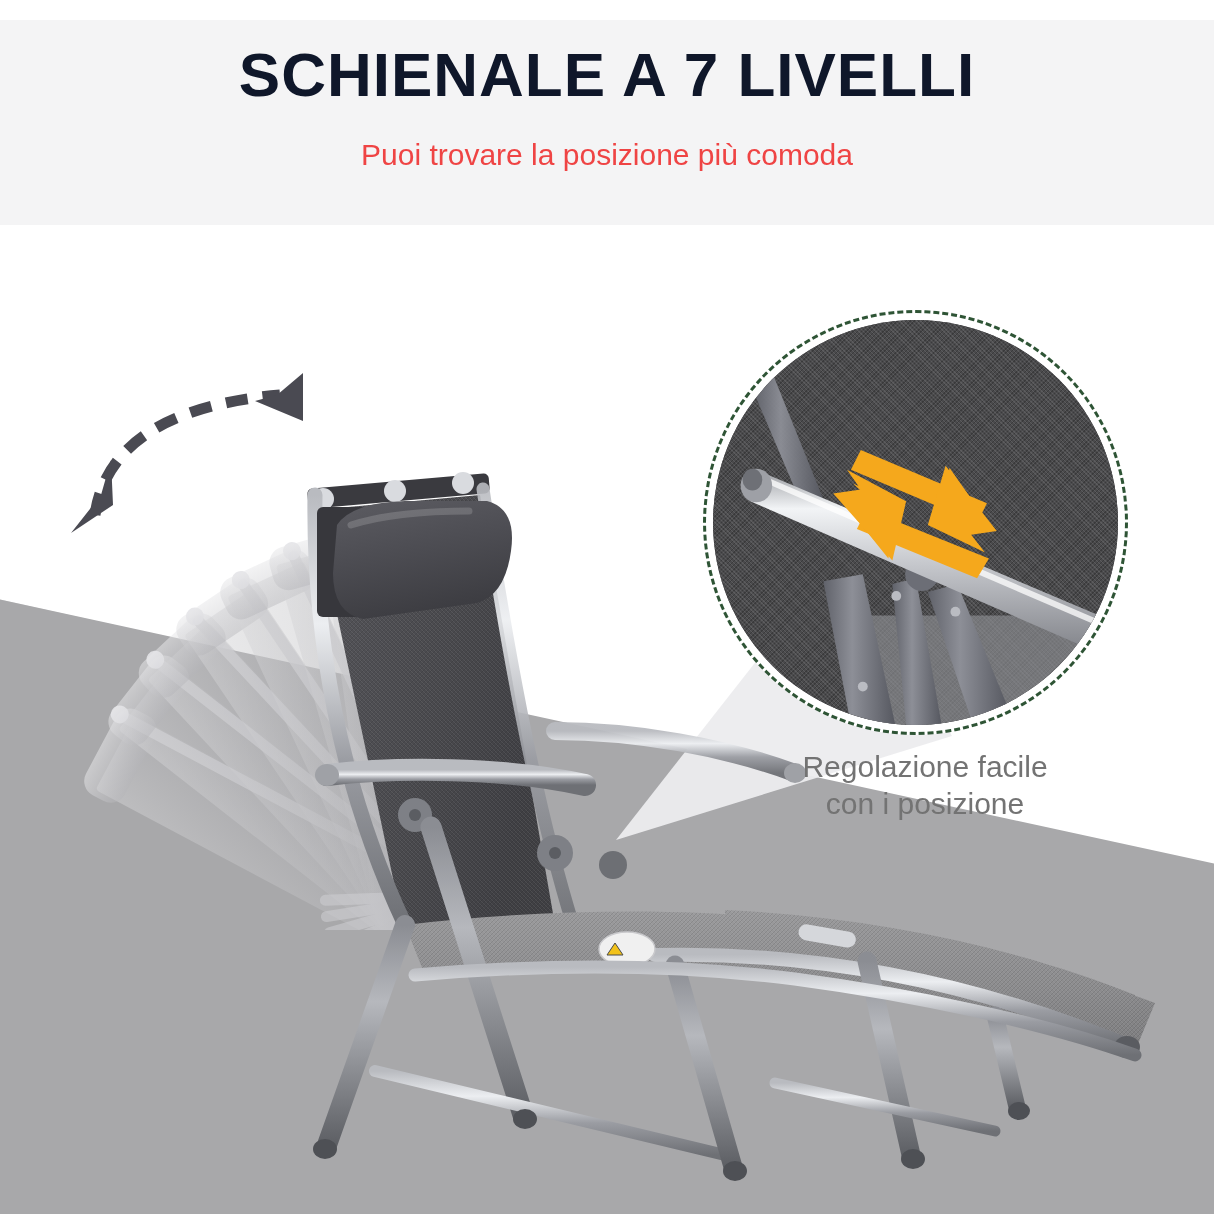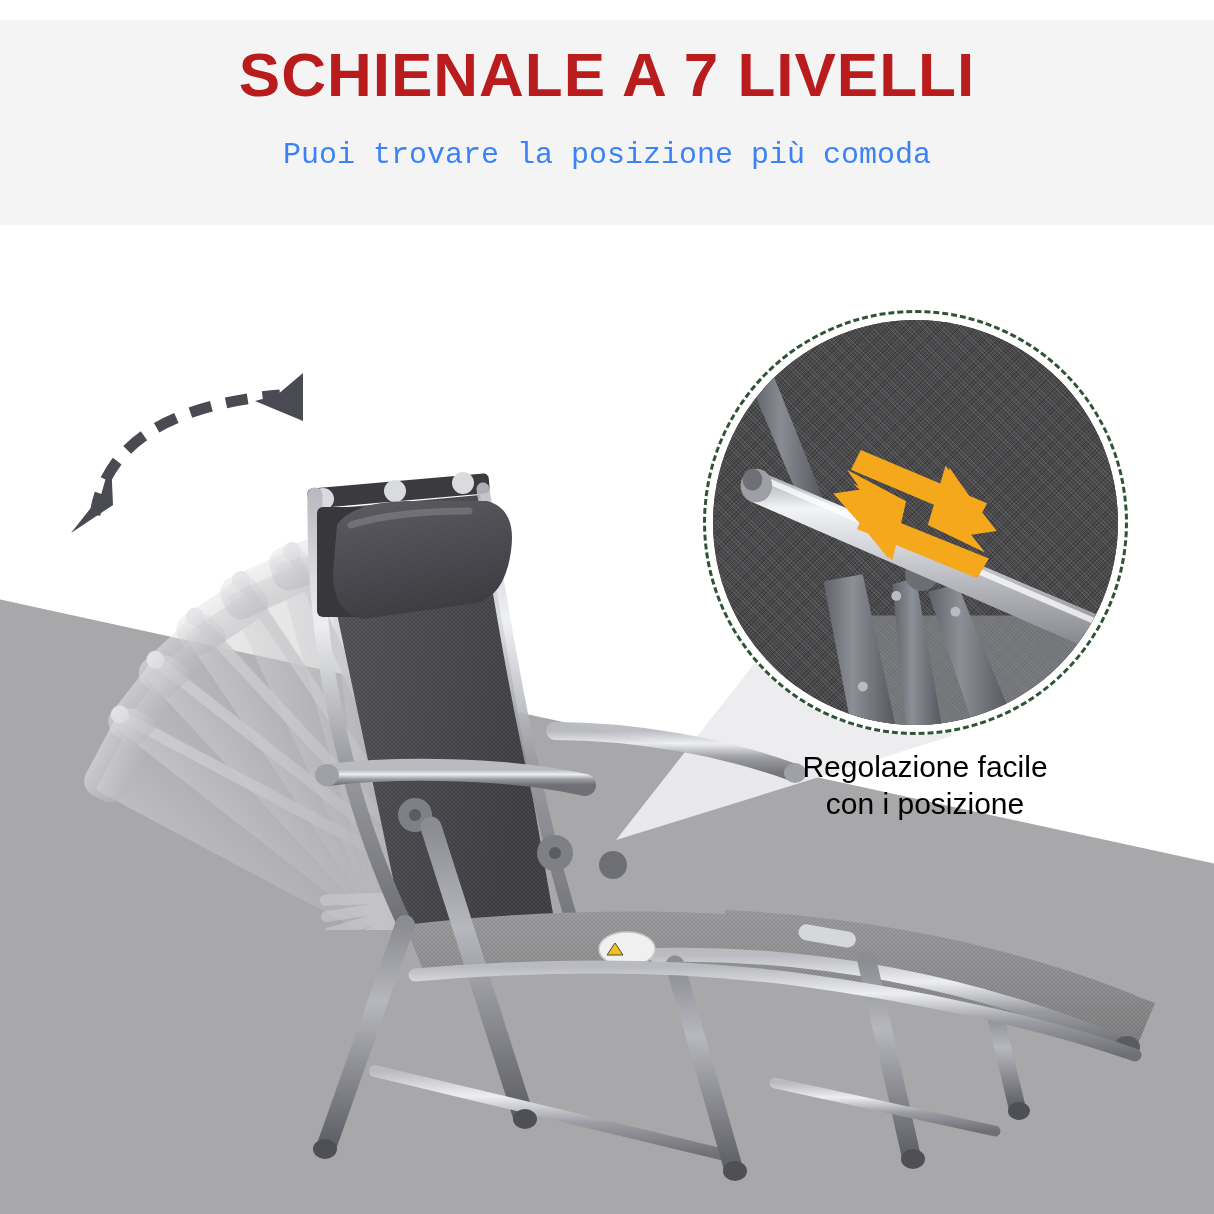--- a/index.html
+++ b/index.html
@@ -12,28 +12,28 @@
   #stage{position:relative;width:1214px;height:1214px;background:#ffffff;overflow:hidden;}
 
   
   .header-band{
     position:absolute;left:0;top:20px;width:1214px;height:205px;
     background:#f4f4f5;
   }
   .title{
     position:absolute;left:0;top:44px;width:1214px;text-align:center;
     font-size:62px;font-weight:700;letter-spacing:1px;
-    color:#b91c1c;line-height:1;
+    color:#0f172a;line-height:1;
     font-family:"Liberation Sans", sans-serif;
     white-space:nowrap;
   }
   .subtitle{
     position:absolute;left:0;top:140px;width:1214px;text-align:center;
-    font-size:30px;font-weight:400;color:#3b82f6;line-height:1;
-    font-family:Liberation Mono, monospace;
+    font-size:30px;font-weight:400;color:#ef4444;line-height:1;
+    font-family:Liberation Sans, sans-serif;
   }
 
   
   .bg-wedge{
     position:absolute;left:0;top:560px;width:1214px;height:660px;
     background:#a8a8aa;
     clip-path:polygon(0% 6%, 100% 46%, 100% 100%, 0% 100%);
   }
   .bg-wedge-soft{
     position:absolute;left:0;top:545px;width:1214px;height:680px;
@@ -68,21 +68,21 @@
   }
   .mesh-tex{
     position:absolute;inset:0;
     background-color:#4a4a4c;
     background-image:
       repeating-linear-gradient(45deg,rgba(255,255,255,.10) 0 1px,transparent 1px 3px),
       repeating-linear-gradient(-45deg,rgba(0,0,0,.22) 0 1px,transparent 1px 3px);
   }
   .callout-caption{
     position:absolute;left:735px;top:748px;width:380px;text-align:center;
-    font-size:30px;line-height:1.24;color:#000000;font-weight:400;
+    font-size:30px;line-height:1.24;color:#737373;font-weight:400;
     font-family:"Liberation Sans", sans-serif;
   }
   .cap-line{display:block;}
 </style>
 </head>
 <body>
 
 <div id="stage">
 
   <div class="header-band"></div>

